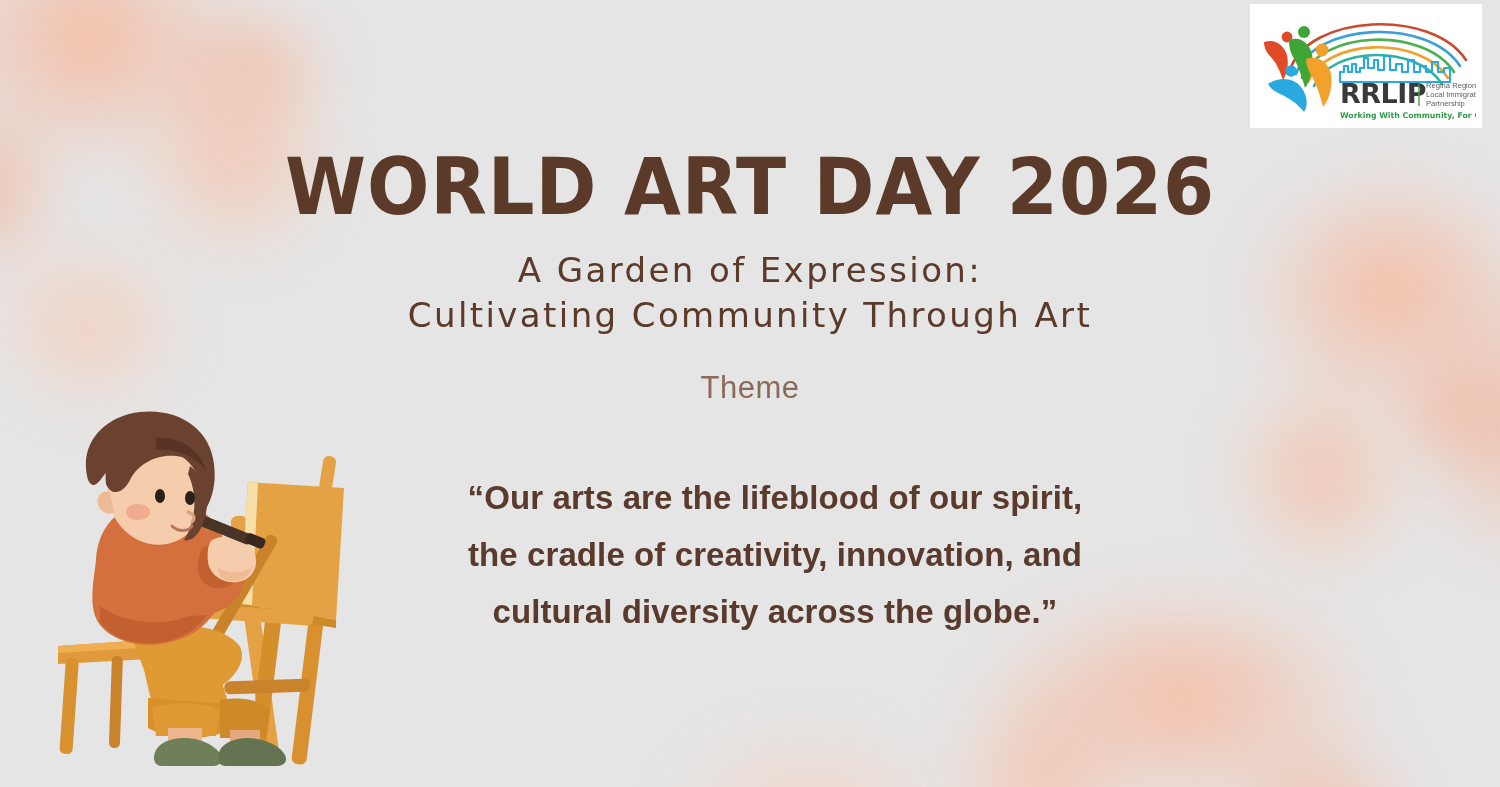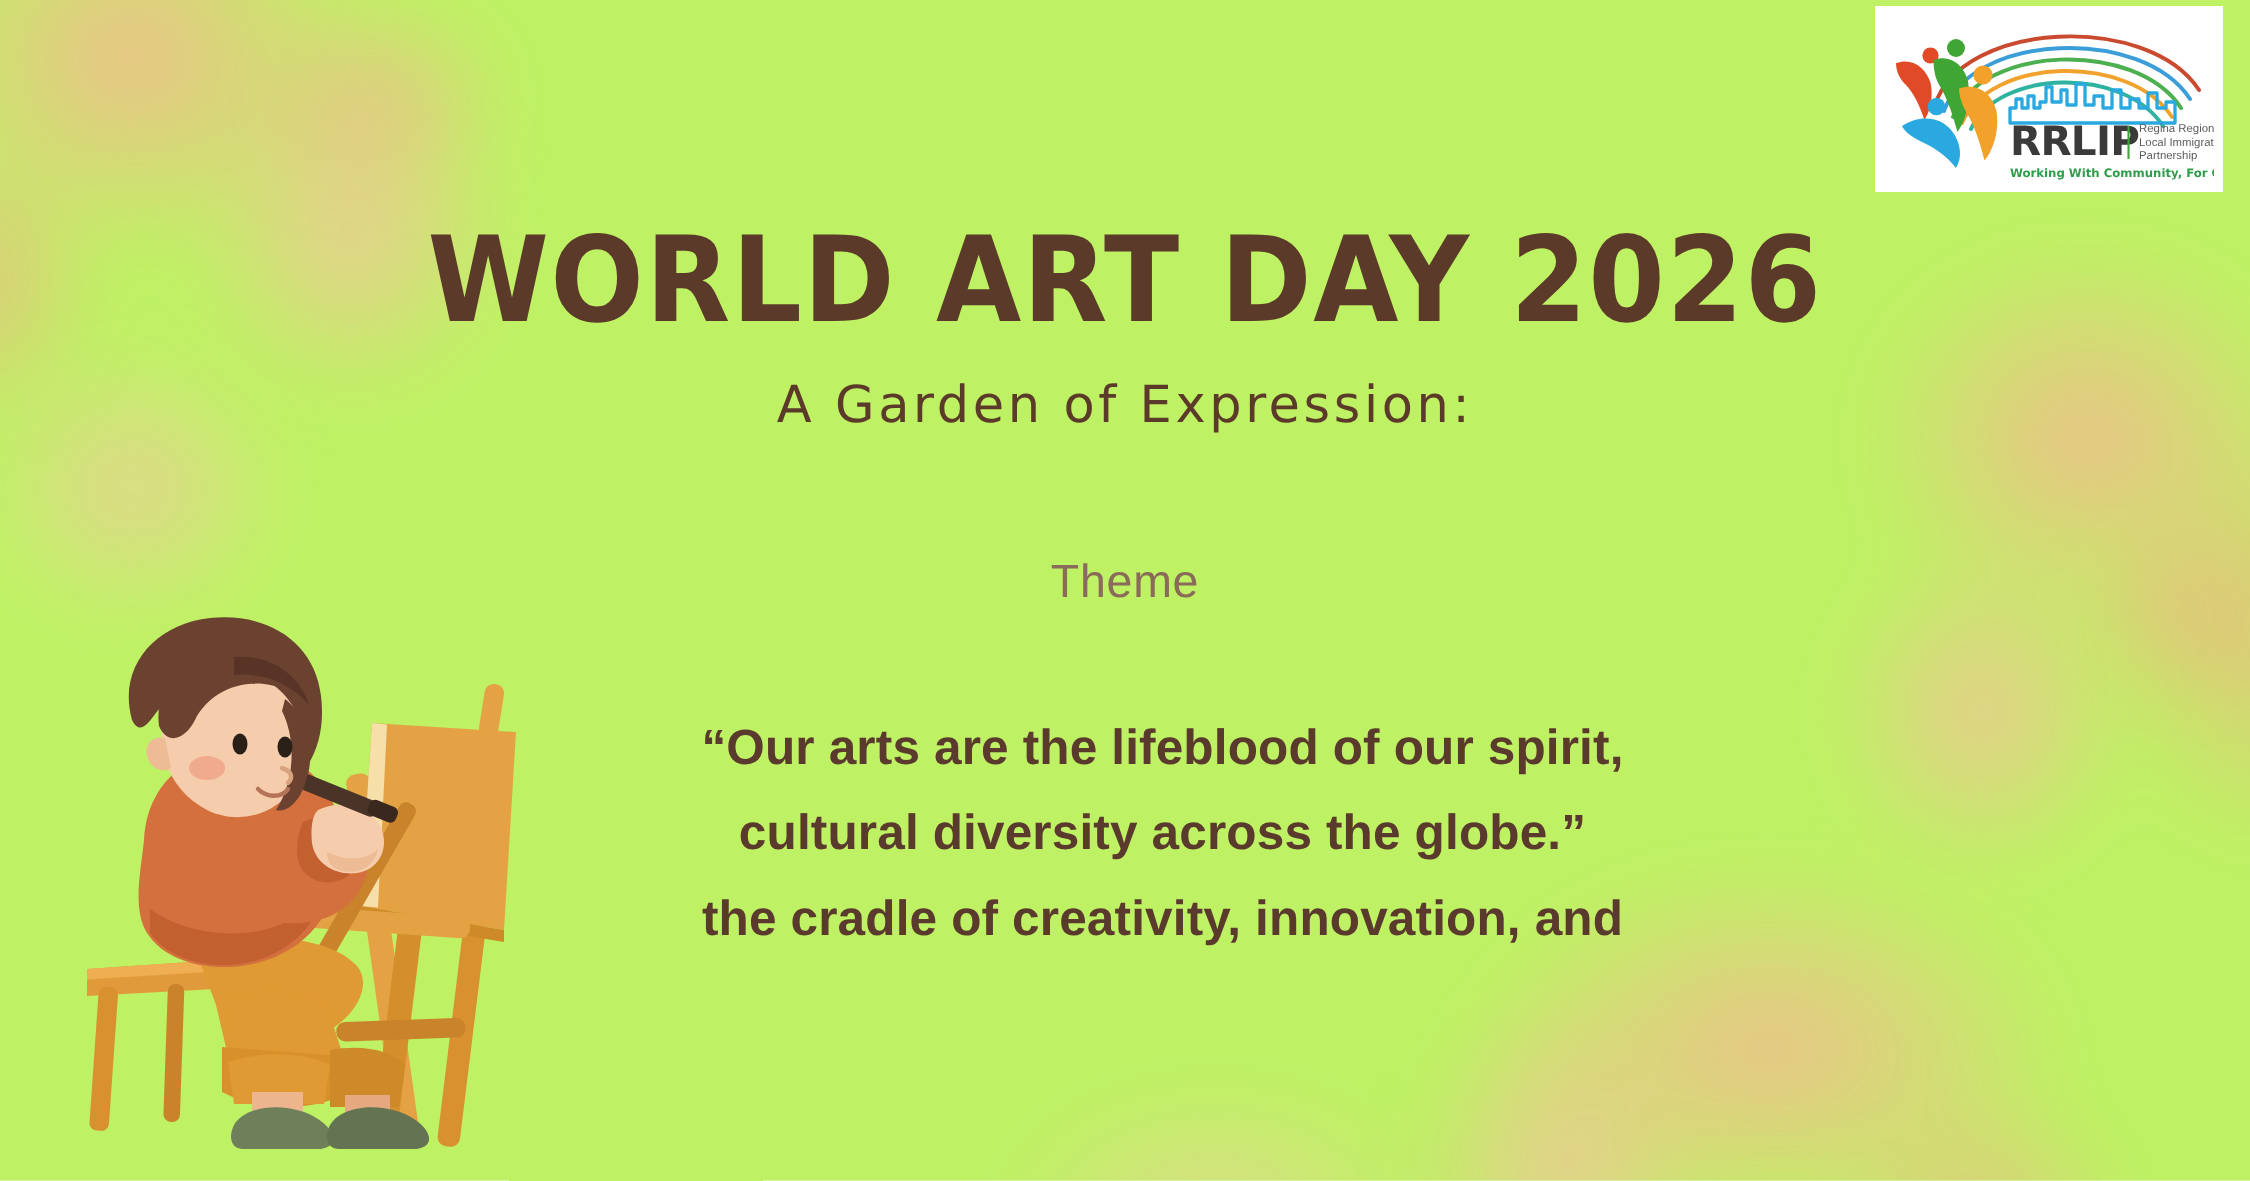--- a/index.html
+++ b/index.html
@@ -10,21 +10,21 @@
     width: 1500px;
     height: 787px;
     overflow: hidden;
     font-family: "Liberation Sans", sans-serif;
   }
 
   #poster {
     position: relative;
     width: 1500px;
     height: 787px;
-    background: #bef264;
+    background: #e5e5e5;
     overflow: hidden;
   }
 
   
   .wash {
     position: absolute;
     pointer-events: none;
     filter: blur(26px);
     opacity: .85;
   }
@@ -205,28 +205,29 @@
       </g>
 
       <text x="84" y="110" font-family="'DejaVu Sans', sans-serif" font-size="7.8" font-weight="bold" fill="#2E9E4B">Working With Community, For Community</text>
     </svg>
   </div>
 
   <div id="title">WORLD ART DAY 2026</div>
 
   <div id="subtitle">
     <span class="sub-line">A Garden of Expression:</span>
+    <span class="sub-line">Cultivating Community Through Art</span>
   </div>
 
   <div id="theme-label">Theme</div>
 
   <div id="quote">
     <span class="q-line">“Our arts are the lifeblood of our spirit,</span>
+    <span class="q-line">the cradle of creativity, innovation, and</span>
     <span class="q-line">cultural diversity across the globe.”</span>
-    <span class="q-line">the cradle of creativity, innovation, and</span>
   </div>
 
   <div id="illustration">
     <svg width="340" height="372" viewBox="0 0 340 372">
 
       <g>
         <path d="M6 238 L152 228 L152 248 L6 256 Z" fill="#E09A3C"></path>
         <path d="M6 238 L152 228 L152 236 L6 245 Z" fill="#EFAE52"></path>
         <rect x="14" y="250" width="13" height="96" rx="5" fill="#D9912F" transform="rotate(4 20 250)"></rect>
         <rect x="122" y="246" width="13" height="98" rx="5" fill="#CD8628" transform="rotate(-3 128 246)"></rect>

